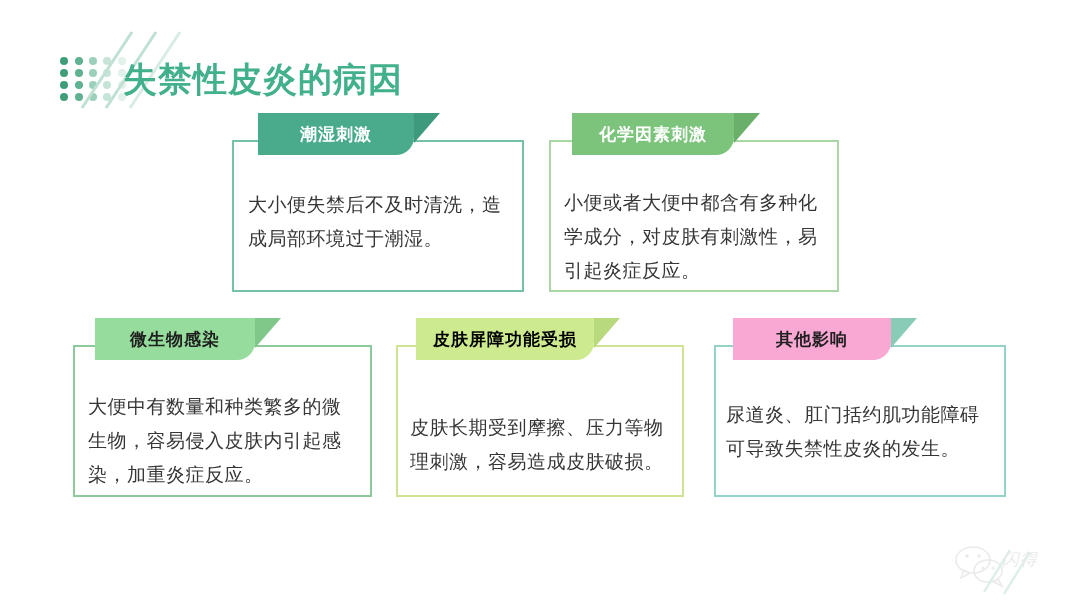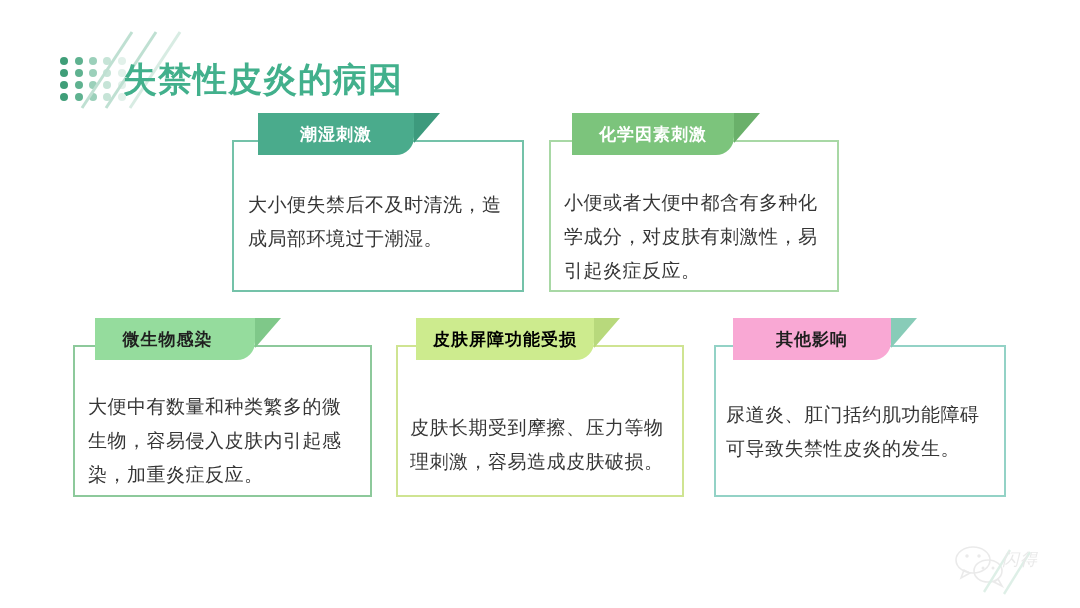--- a/index.html
+++ b/index.html
@@ -112,21 +112,21 @@
   #body1 { left: 248px; top: 188px; width: 262px; }
 
   
   #card2 { left: 549px; top: 140px; width: 290px; height: 152px; border-color: #a8d8a5; }
   #tab2  { left: 572px; top: 113px; width: 162px; background: #7cc47c; color: #ffffff; }
   #fold2 { left: 734px; top: 113px; }
   #body2 { left: 564px; top: 186px; width: 266px; }
 
   
   #card3 { left: 73px; top: 345px; width: 299px; height: 152px; border-color: #8dc99b; }
-  #tab3  { left: 95px; top: 318px; width: 160px; background: #95dc9d; color: #1f1f1f; padding-left: 7px; }
+  #tab3  { left: 95px; top: 318px; width: 160px; background: #95dc9d; color: #1f1f1f; }
   #fold3 { left: 255px; top: 318px; }
   #body3 { left: 88px; top: 390px; width: 272px; }
 
   
   #card4 { left: 396px; top: 345px; width: 288px; height: 152px; border-color: #cfe492; }
   #tab4  { left: 416px; top: 318px; width: 178px; background: #cdeb8e; color: #000000; }
   #fold4 { left: 594px; top: 318px; }
   #body4 { left: 410px; top: 390px; width: 266px; margin-top: 21px; }
 
   

